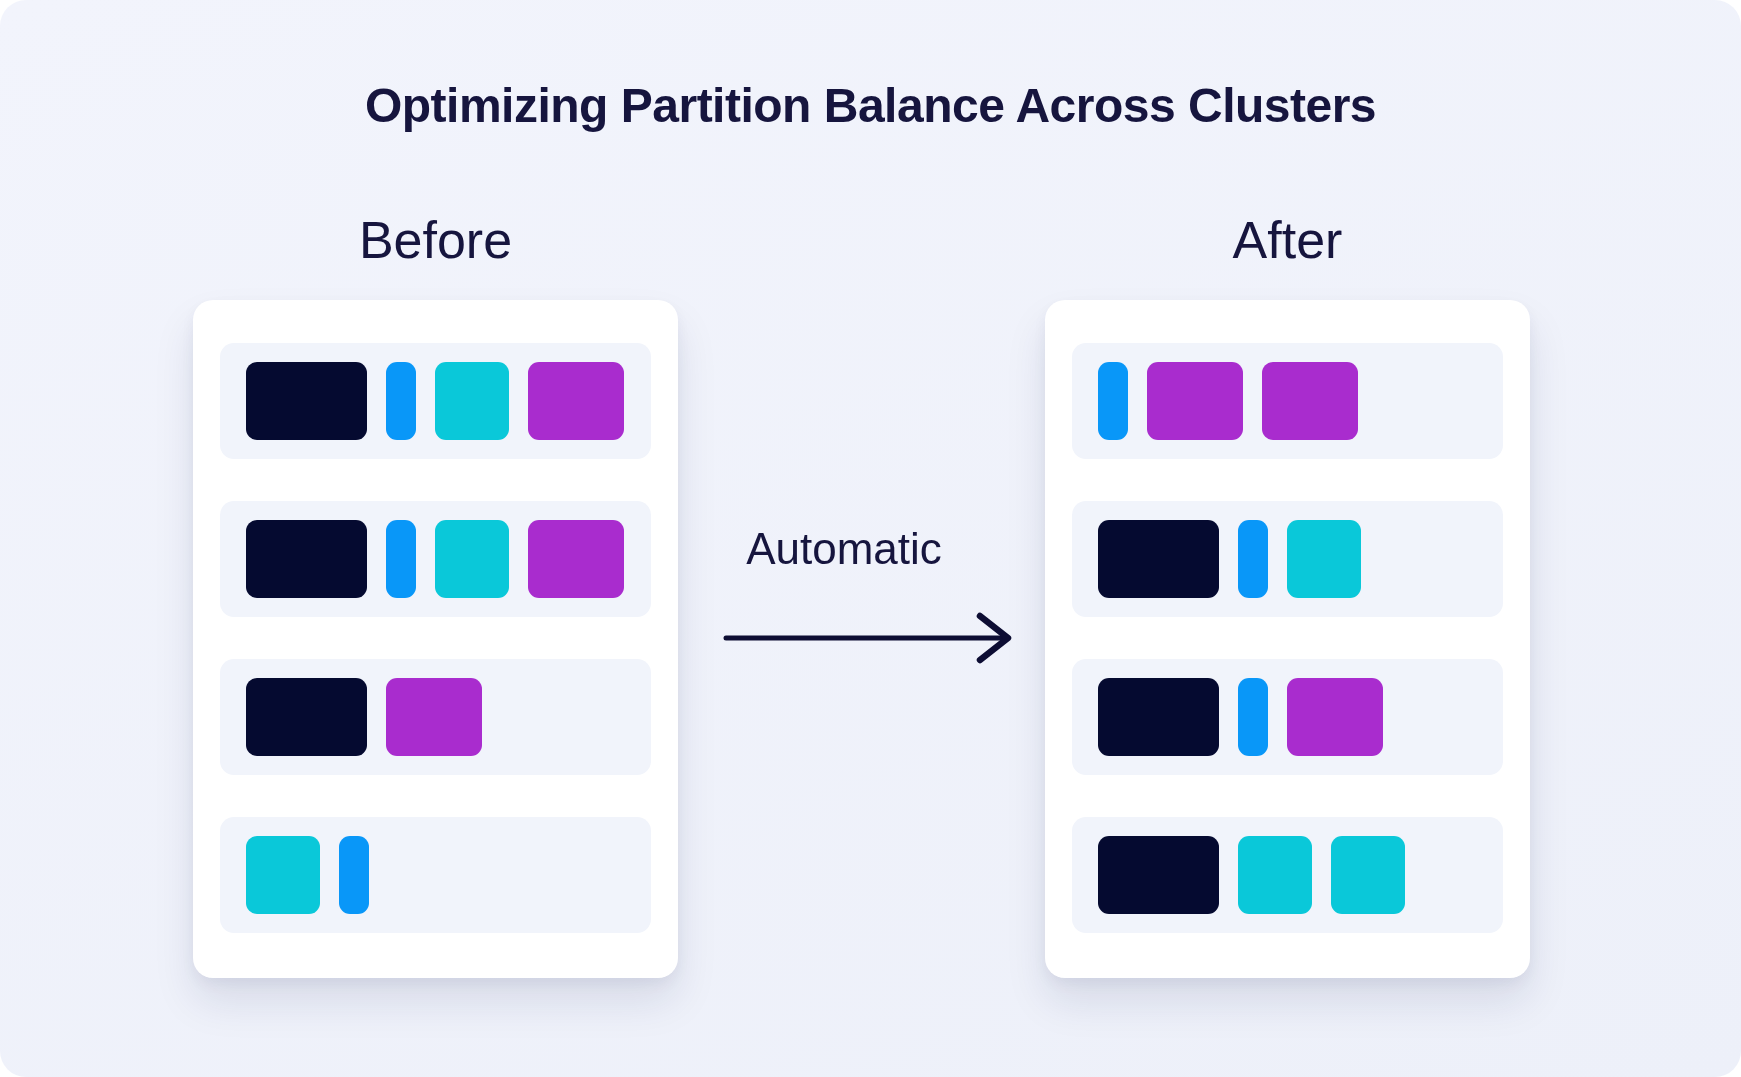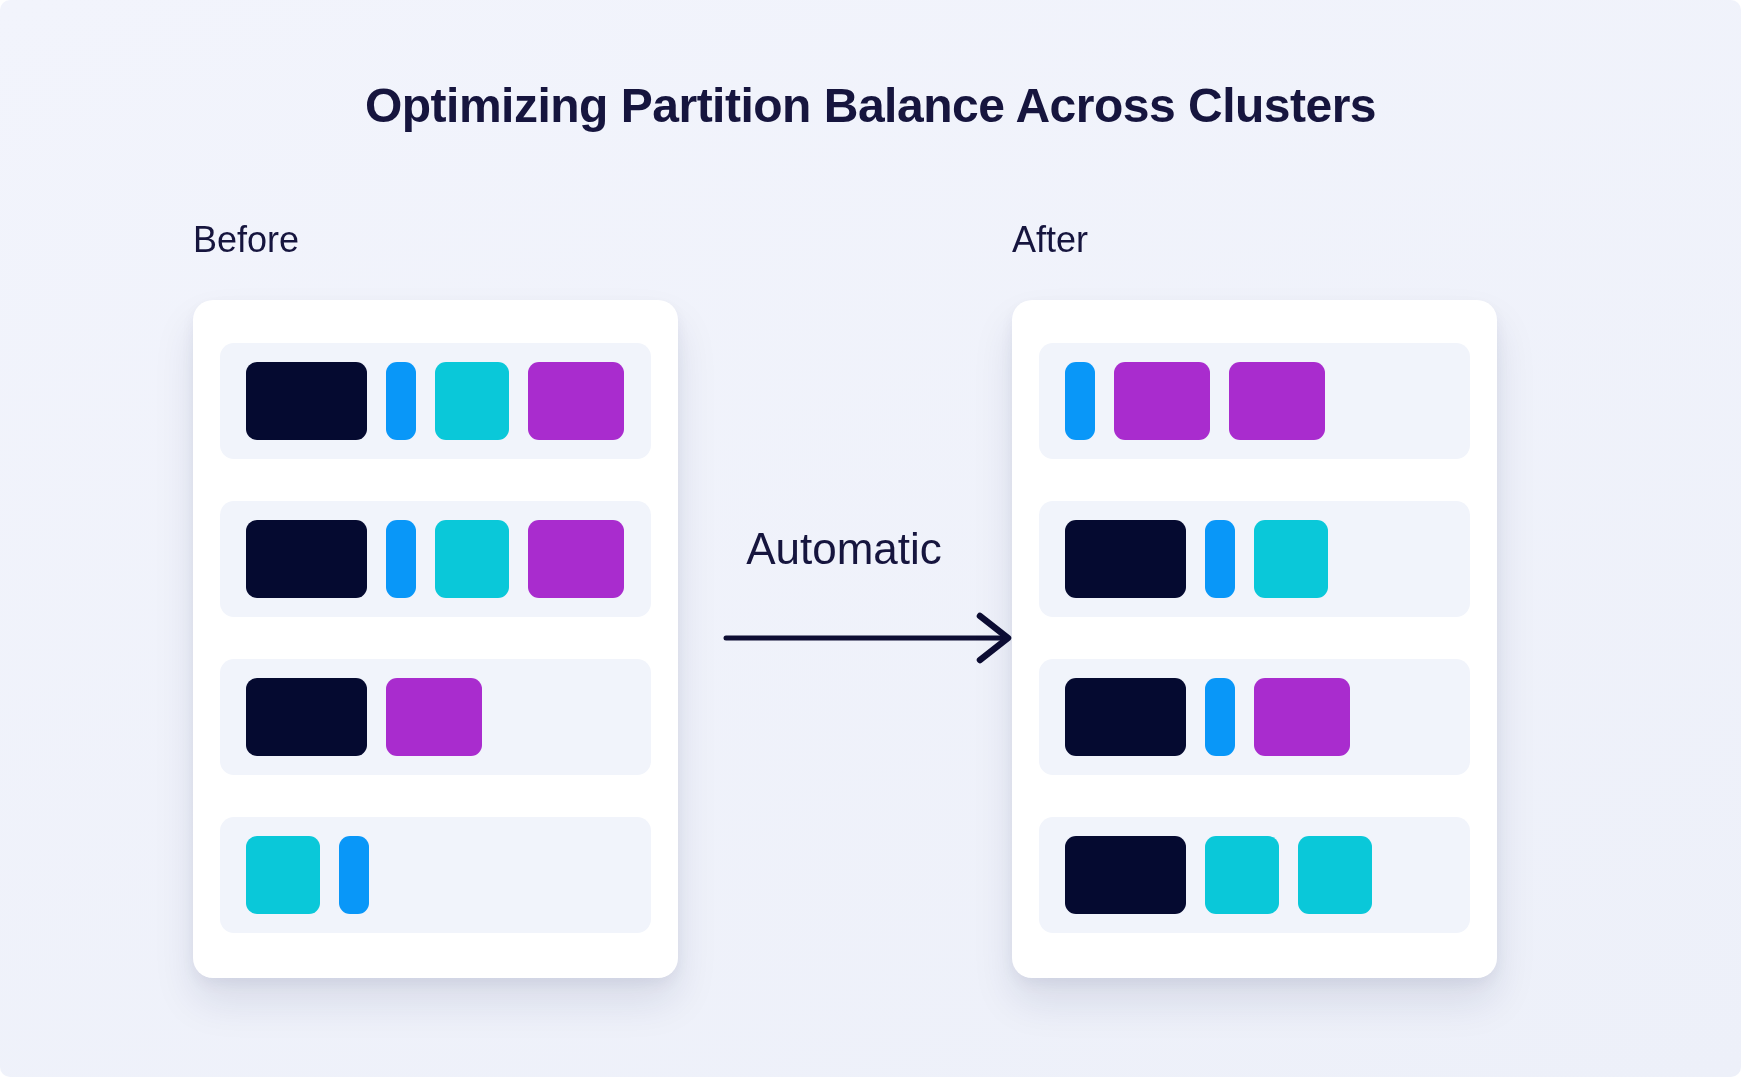--- a/index.html
+++ b/index.html
@@ -6,21 +6,21 @@
     margin: 0;
     padding: 0;
     background: #ffffff;
     font-family: "Liberation Sans", sans-serif;
   }
   .page {
     position: relative;
     width: 1741px;
     height: 1077px;
     background: linear-gradient(160deg, var(--c-bg) 0%, #edf0f9 100%);
-    border-radius: 10px;
+    border-radius: 26px;
     overflow: hidden;
     color: var(--c-text);
   }
   .diagram-title {
     position: absolute;
     top: 76px;
     left: 0;
     width: 100%;
     text-align: center;
     font-size: 48px;
@@ -29,24 +29,25 @@
     letter-spacing: -0.5px;
     color: var(--c-text);
     margin: 0;
   }
   .cluster {
     position: absolute;
     top: 214px;
     width: 485px;
   }
   .cluster--before { left: 193px; }
-  .cluster--after  { left: 1012px; }
+  .cluster--after  { left: 1045px; }
   .cluster-label {
     margin: 0 0 34px 0;
-    font-size: 36px;
+    text-align: center;
+    font-size: 52px;
     line-height: 52px;
     font-weight: 400;
     color: var(--c-text);
   }
   .panel {
     box-sizing: border-box;
     width: 485px;
     height: 678px;
     background: var(--c-panel);
     border-radius: 20px;

